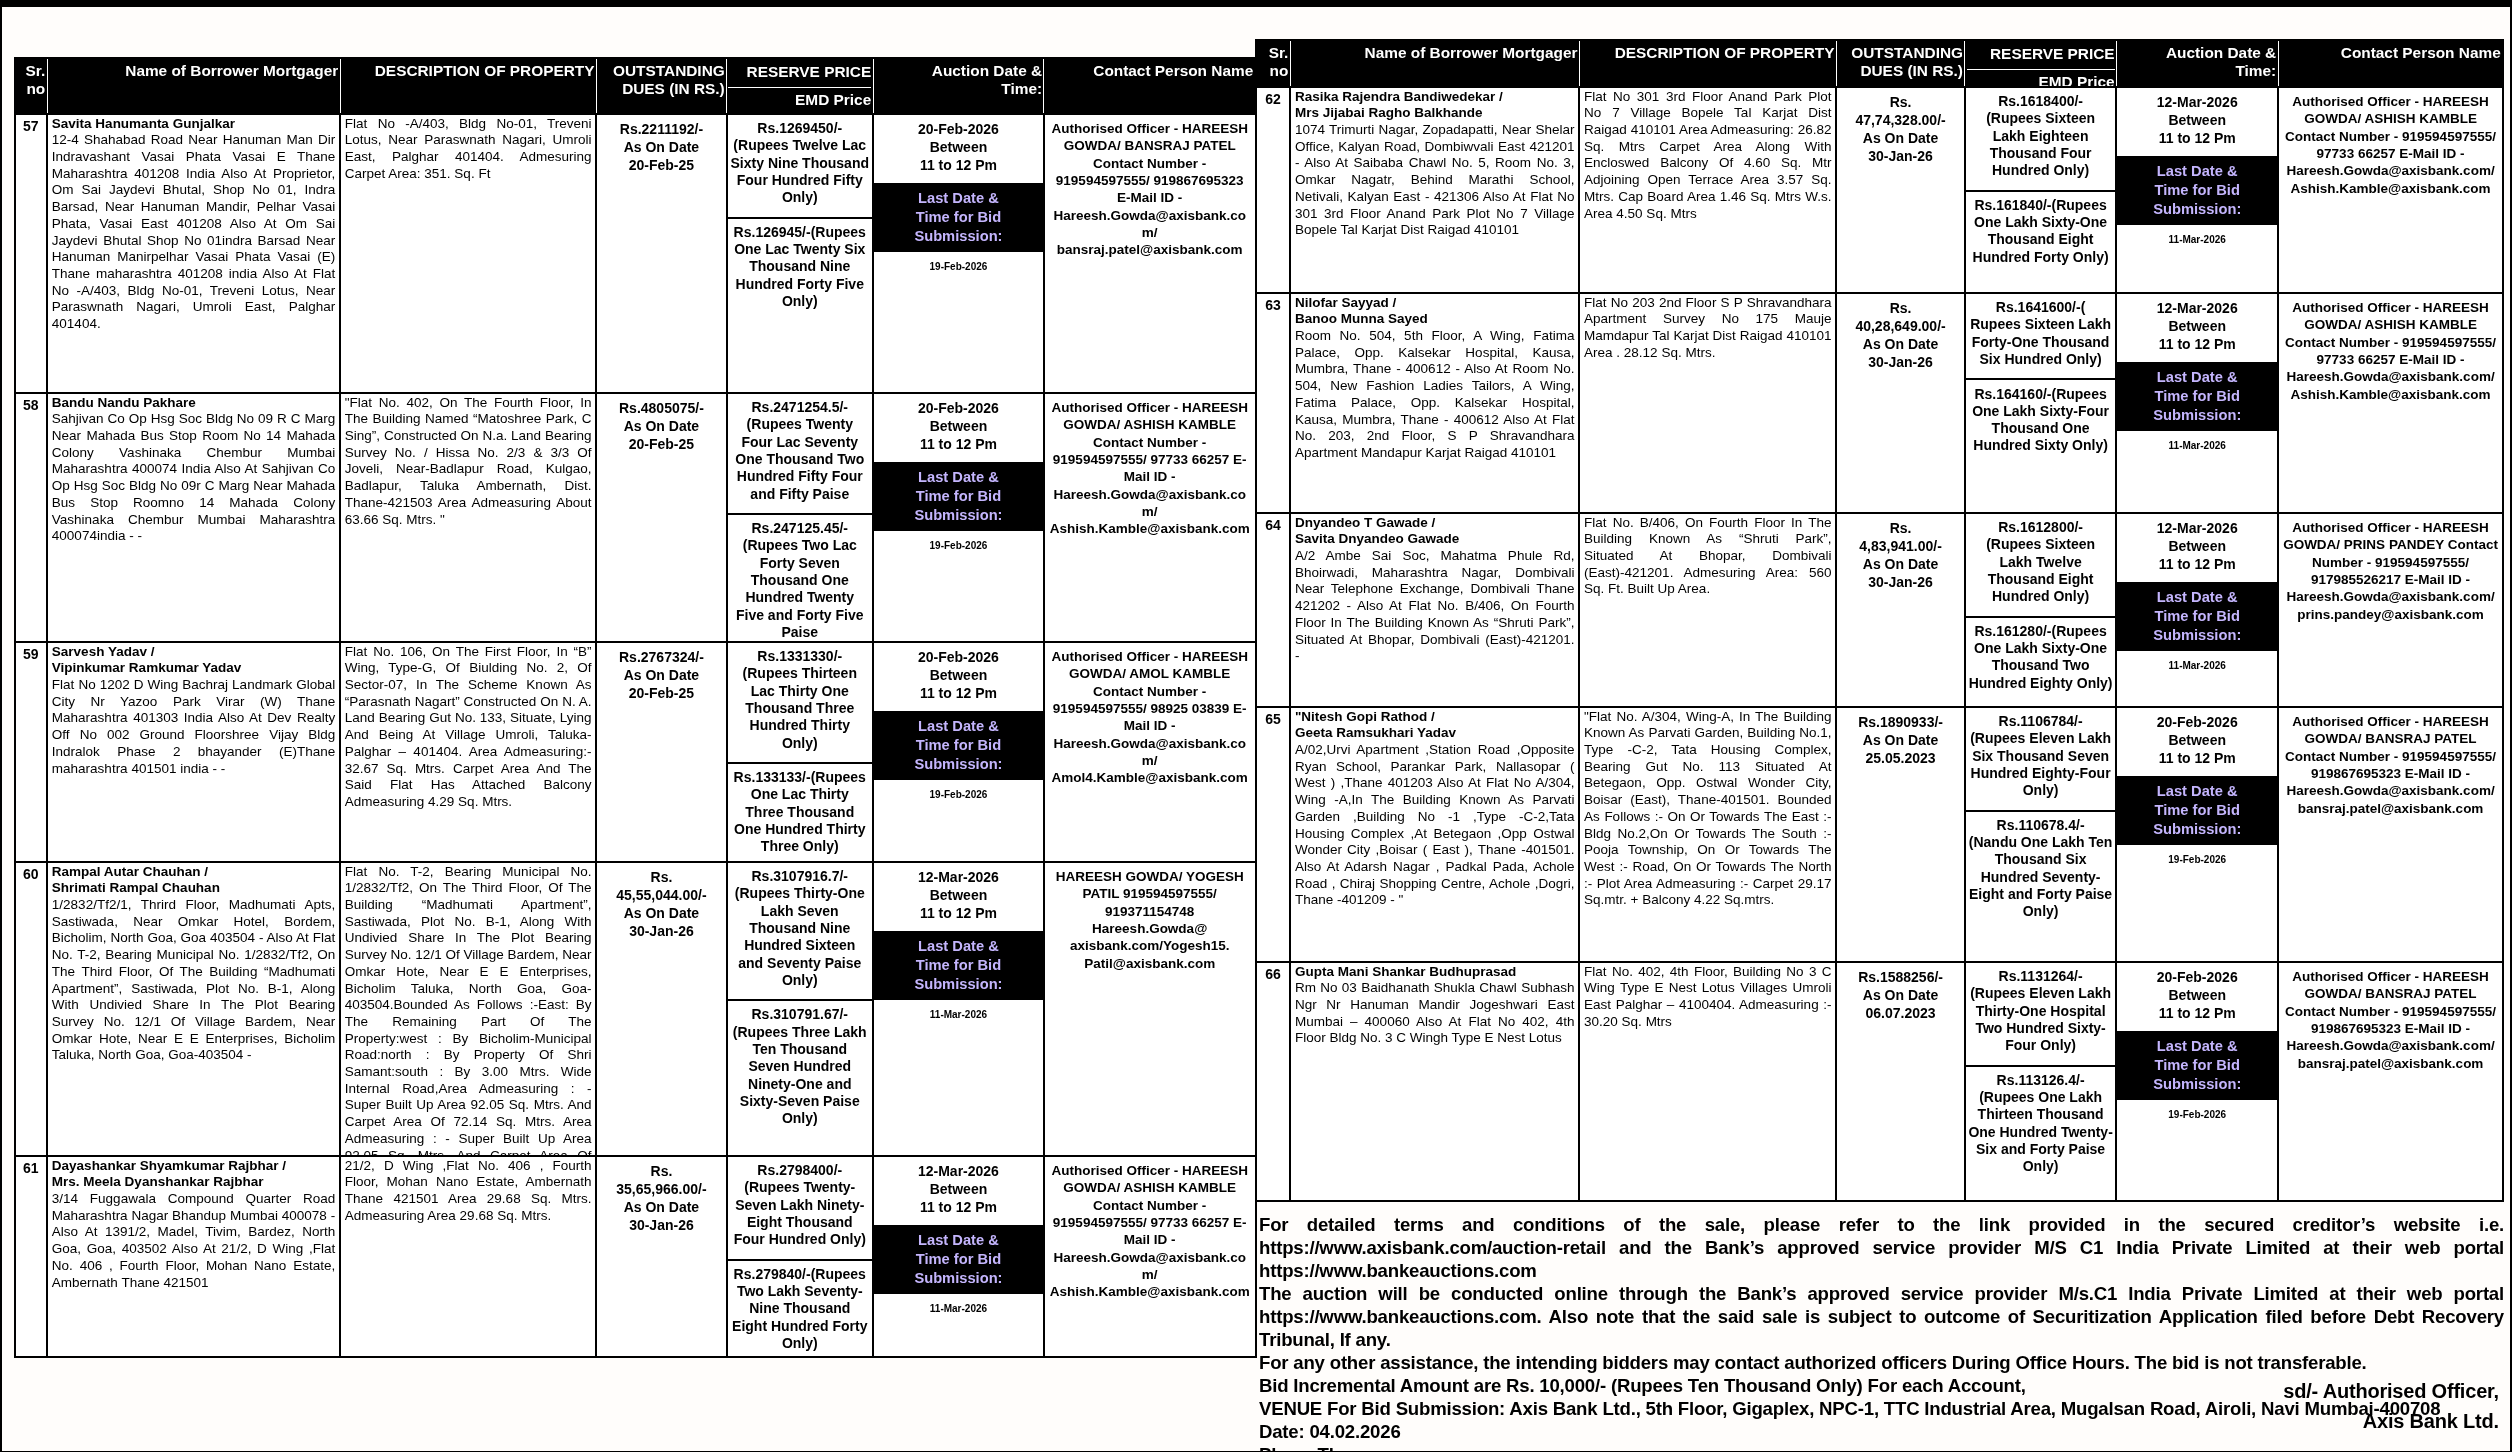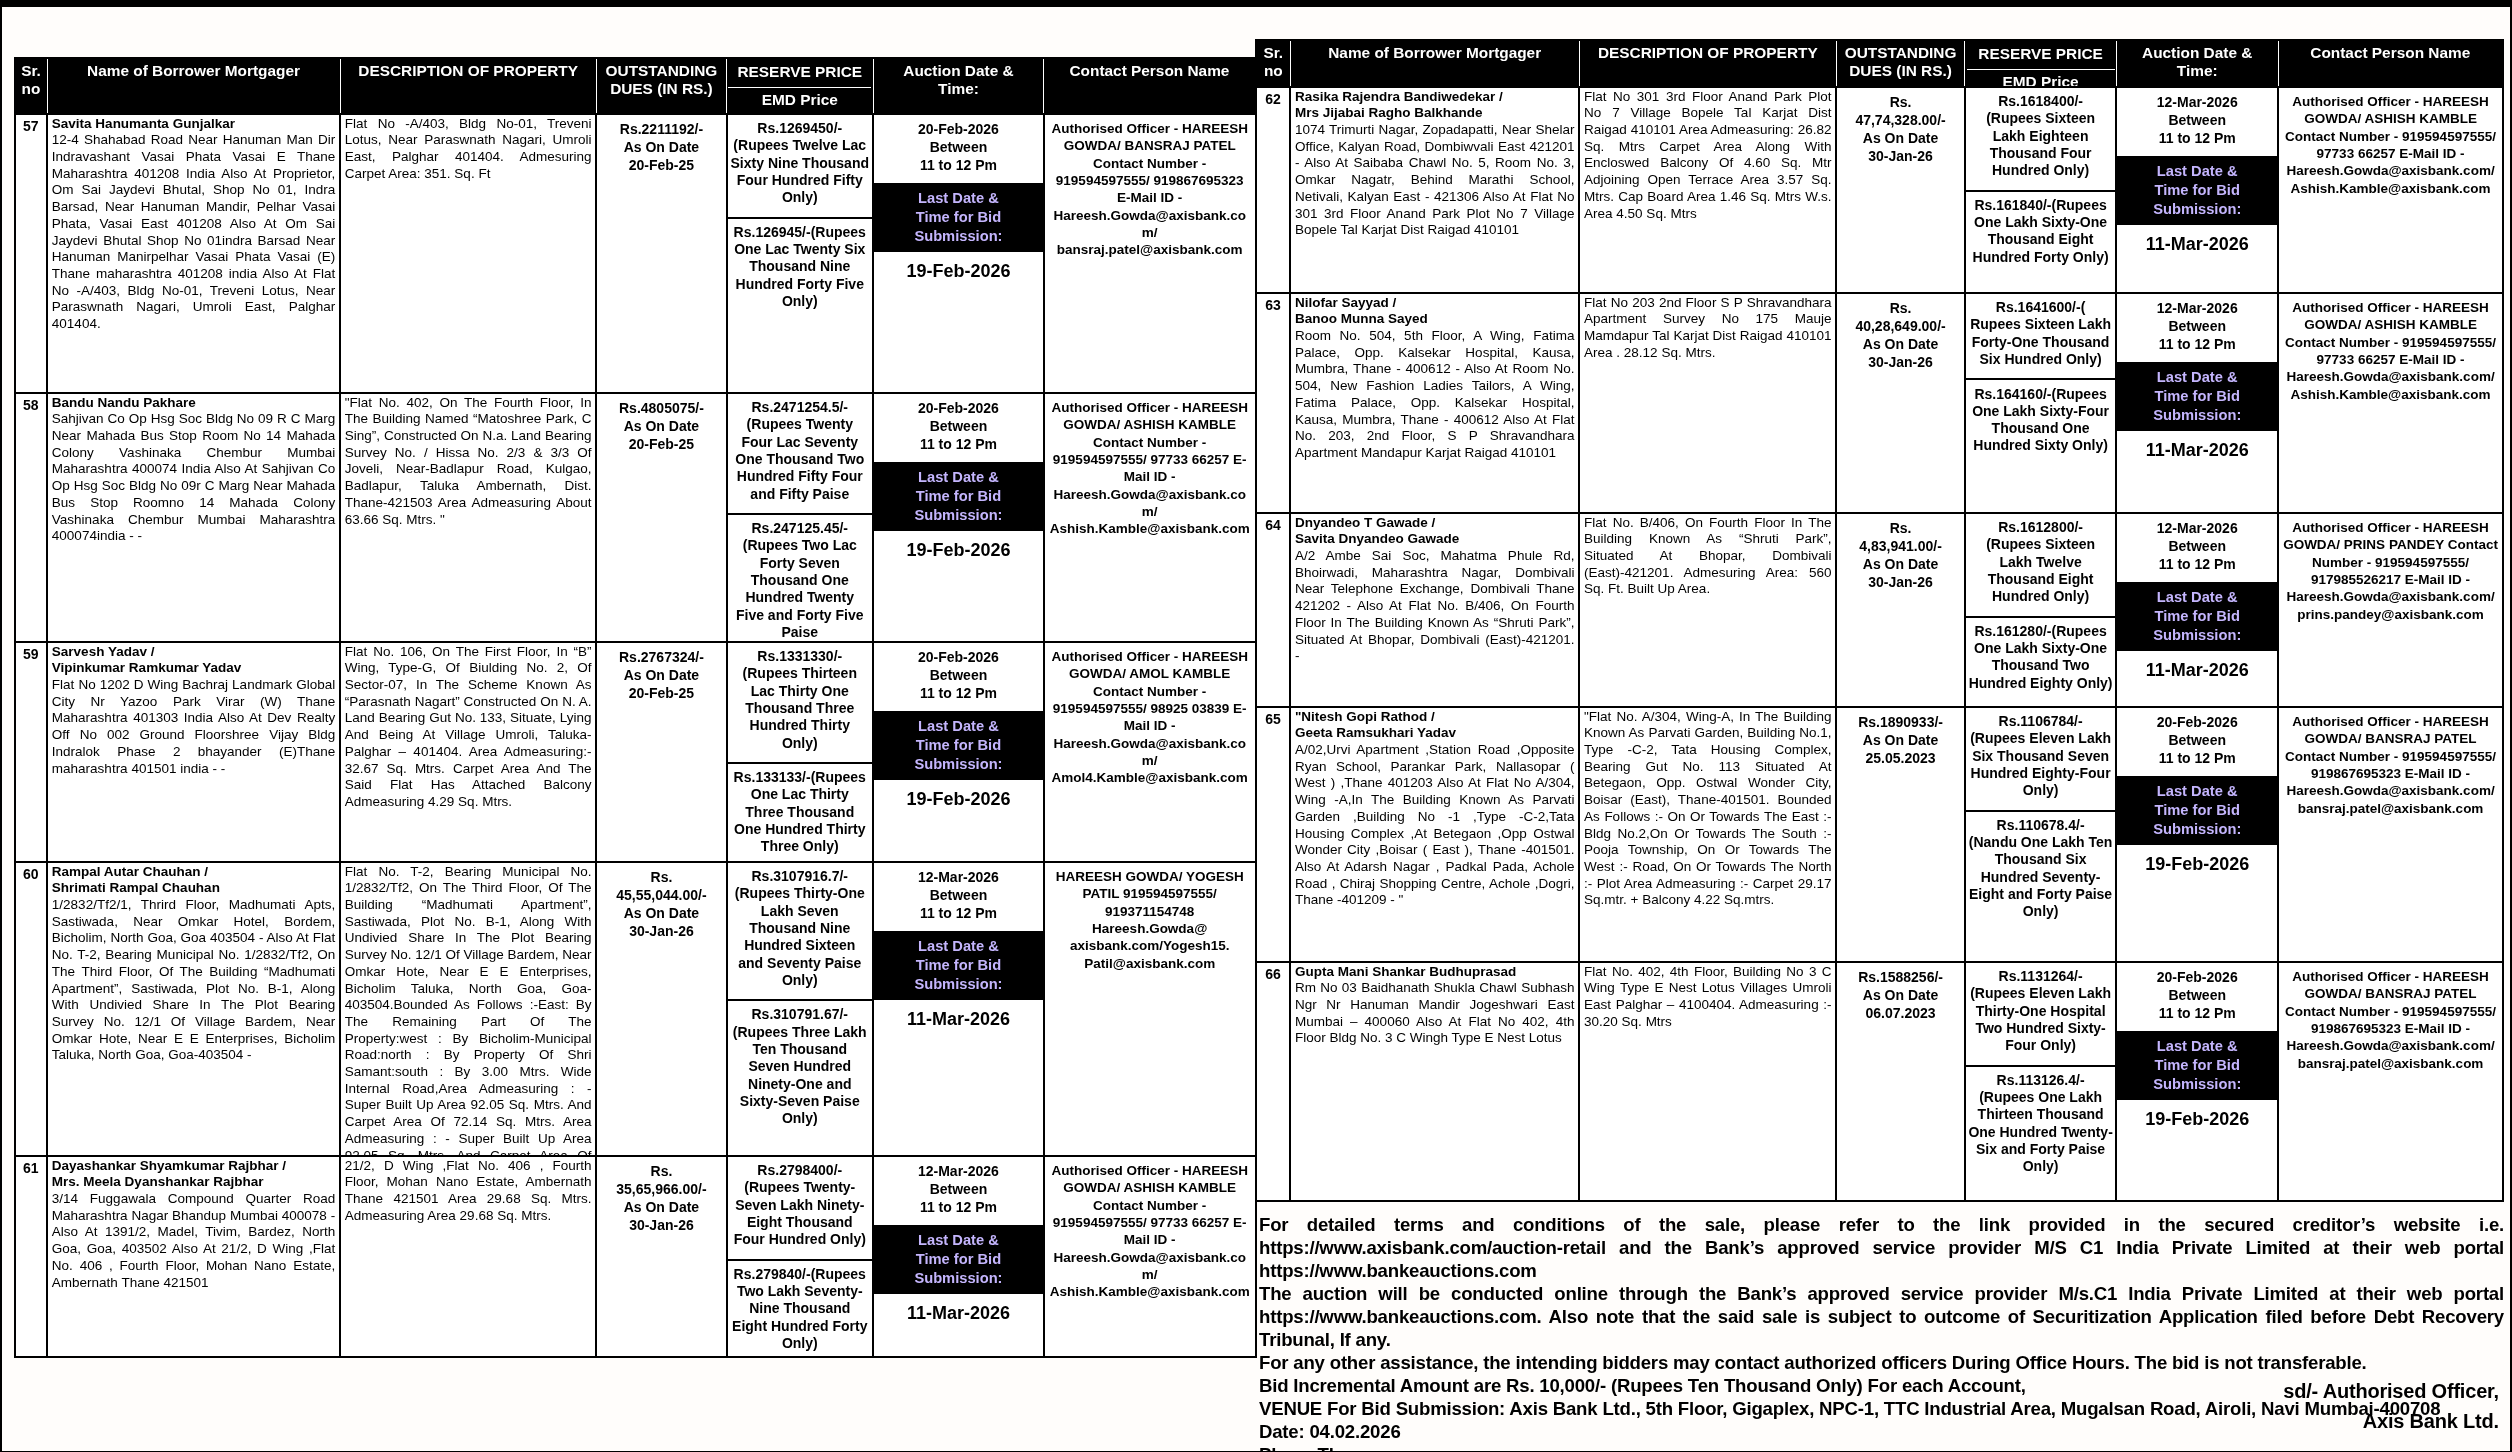--- a/index.html
+++ b/index.html
@@ -15,35 +15,35 @@
   td{border:2.6px solid #000;vertical-align:top;padding:0;}
   th{border:1.9px solid #fff;background:#000;color:#fff;vertical-align:top;padding:0;font-weight:bold;}
   .cb{overflow:hidden;box-sizing:border-box;padding:1.3px 3.8px;}
   th .cb{padding:2.6px 1.3px;}
   
   #lt .rh .cb{height:54px} #lt .r0 .cb{height:277px} #lt .r1 .cb{height:247px}
   #lt .r2 .cb{height:218px} #lt .r3 .cb{height:292px} #lt .r4 .cb{height:199px}
   #rt .rh .cb{height:45px} #rt .r0 .cb{height:204px} #rt .r1 .cb{height:218px}
   #rt .r2 .cb{height:192px} #rt .r3 .cb{height:253px} #rt .r4 .cb{height:237px}
   .pre{white-space:pre-line;}
-  .hc{text-align:center;font-size:15.4px;line-height:18.6px;}
+  .hc{text-align:right;font-size:15.4px;line-height:18.6px;}
   .hres-top{border-bottom:1.9px solid #fff;padding:1.3px 0 5.1px;}
   .hres-bot{padding:3.8px 0 1.3px;}
   .c-sr .cb{font-weight:bold;font-size:14px;text-align:center;padding-top:2.6px;}
   .c-name .cb,.c-desc .cb{font-size:13.5px;line-height:16.7px;text-align:justify;padding:0.6px 3.8px;}
   .nm{font-weight:bold;}
   .c-out .cb{font-weight:bold;font-size:14px;line-height:18px;text-align:center;padding-top:5.1px;}
   .c-res .cb,.c-auc .cb{padding:0;}
   .res,.emd{font-weight:bold;font-size:14px;line-height:17.3px;text-align:center;}
   .res{padding:5.1px 2.6px 10.2px;border-bottom:2.6px solid #000;}
   .emd{padding:5.1px 2.6px;}
   .auc{font-weight:bold;font-size:14px;line-height:18px;text-align:center;padding:5.1px 1.3px 9px;}
   .bid{background:#000;color:#c4b5fd;font-weight:bold;font-size:14.7px;line-height:18.6px;
        text-align:center;padding:6.4px 1.3px;}
-  .last{font-weight:bold;font-size:18px;text-align:center;padding:9px 0;}
+  .last{font-weight:bold;font-size:10px;text-align:center;padding:9px 0;}
   .c-con .cb{font-weight:bold;font-size:13.5px;line-height:17.3px;text-align:center;
              padding:5.1px 3.8px;overflow-wrap:break-word;}
   .footer{position:absolute;left:1257px;top:1206px;width:1245px;height:245px;overflow:hidden;
           font-size:18.6px;line-height:23px;letter-spacing:-0.2px;}
   .footer p{margin:0;text-align:justify;font-weight:bold;}
   .footer .b{font-weight:bold;text-align:left;}
   .sign{position:absolute;right:5.1px;top:164px;text-align:right;font-weight:bold;
         font-size:20px;line-height:29.5px;}
 </style>
 </head>

